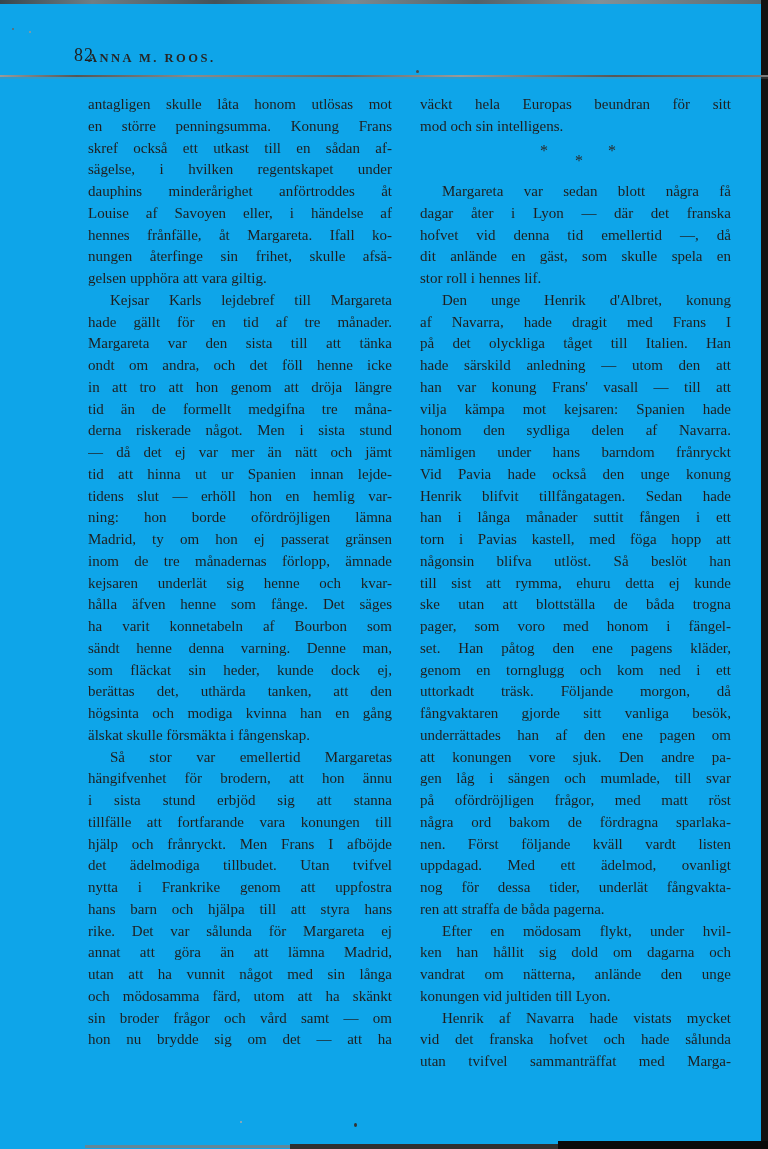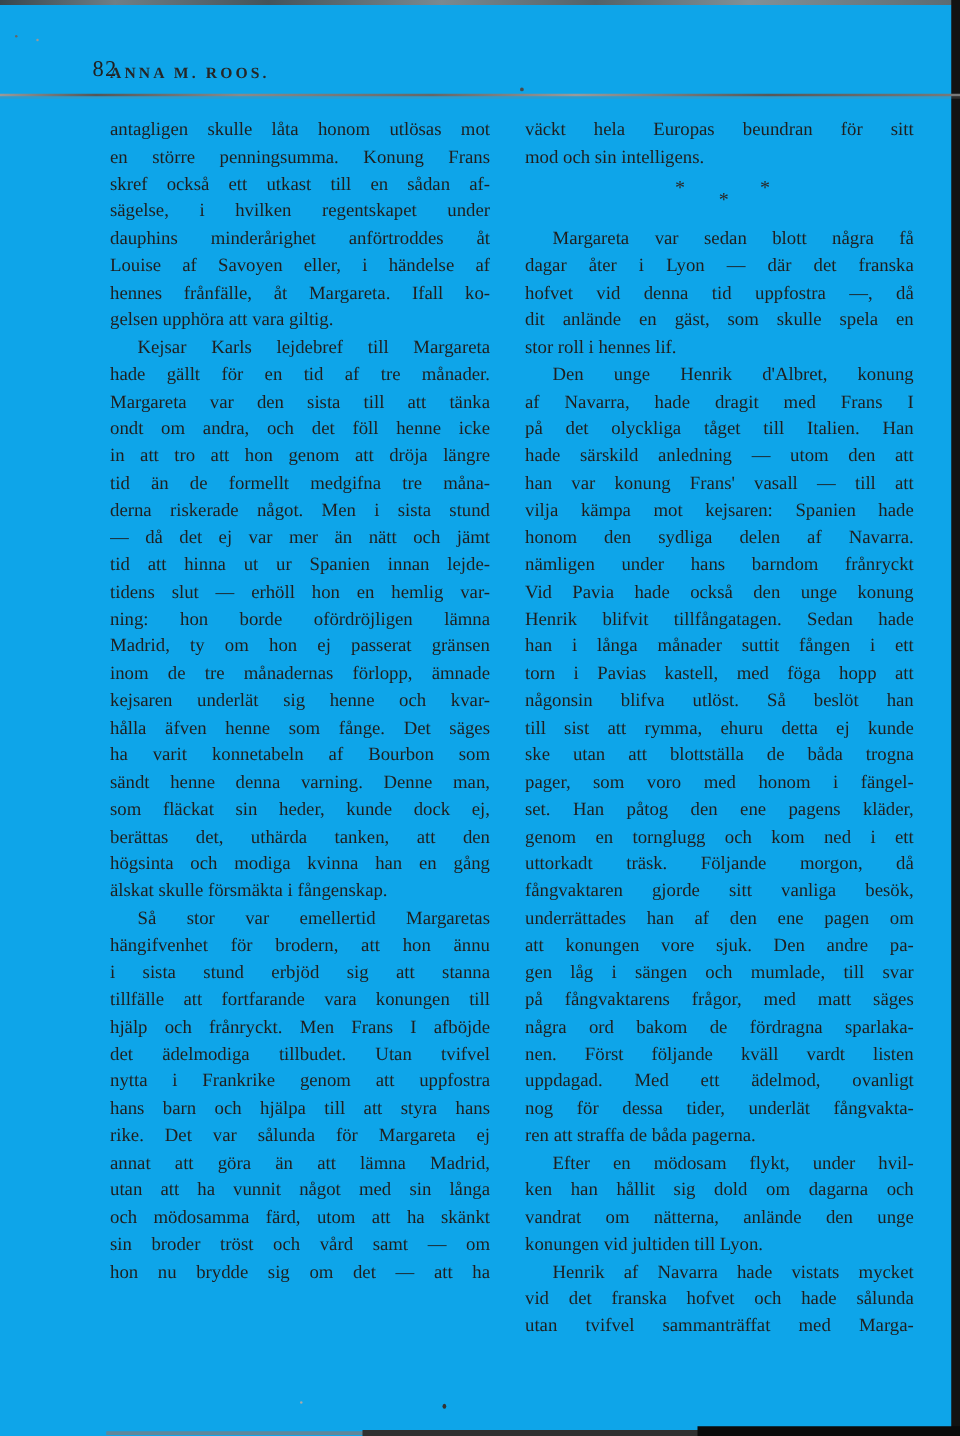--- a/index.html
+++ b/index.html
@@ -63,20 +63,21 @@
 
   <div class="col col-left">
       <div class="para">
         <div class="line">antagligen skulle låta honom utlösas mot</div>
         <div class="line">en större penningsumma. Konung Frans</div>
         <div class="line">skref också ett utkast till en sådan af-</div>
         <div class="line">sägelse, i hvilken regentskapet under</div>
         <div class="line">dauphins minderårighet anförtroddes åt</div>
         <div class="line">Louise af Savoyen eller, i händelse af</div>
         <div class="line">hennes frånfälle, åt Margareta. Ifall ko-</div>
+        <div class="line">nungen återfinge sin frihet, skulle afsä-</div>
         <div class="line lastline">gelsen upphöra att vara giltig.</div>
       </div>
       <div class="para indent">
         <div class="line">Kejsar Karls lejdebref till Margareta</div>
         <div class="line">hade gällt för en tid af tre månader.</div>
         <div class="line">Margareta var den sista till att tänka</div>
         <div class="line">ondt om andra, och det föll henne icke</div>
         <div class="line">in att tro att hon genom att dröja längre</div>
         <div class="line">tid än de formellt medgifna tre måna-</div>
         <div class="line">derna riskerade något. Men i sista stund</div>
@@ -101,38 +102,38 @@
         <div class="line">i sista stund erbjöd sig att stanna</div>
         <div class="line">tillfälle att fortfarande vara konungen till</div>
         <div class="line">hjälp och frånryckt. Men Frans I afböjde</div>
         <div class="line">det ädelmodiga tillbudet. Utan tvifvel</div>
         <div class="line">nytta i Frankrike genom att uppfostra</div>
         <div class="line">hans barn och hjälpa till att styra hans</div>
         <div class="line">rike. Det var sålunda för Margareta ej</div>
         <div class="line">annat att göra än att lämna Madrid,</div>
         <div class="line">utan att ha vunnit något med sin långa</div>
         <div class="line">och mödosamma färd, utom att ha skänkt</div>
-        <div class="line">sin broder tröst och vård samt — om</div>
+        <div class="line">sin broder frågor och vård samt — om</div>
         <div class="line">hon nu brydde sig om det — att ha</div>
       </div>
     </div>
   <div class="col col-right">
       <div class="para">
         <div class="line">väckt hela Europas beundran för sitt</div>
         <div class="line lastline">mod och sin intelligens.</div>
       </div>
       <div class="divider">
         <span class="ast ast-0">*</span>
         <span class="ast ast-1">*</span>
         <span class="ast ast-2">*</span>
       </div>
       <div class="para indent">
         <div class="line">Margareta var sedan blott några få</div>
         <div class="line">dagar åter i Lyon — där det franska</div>
-        <div class="line">hofvet vid denna tid uppfostra —, då</div>
+        <div class="line">hofvet vid denna tid emellertid —, då</div>
         <div class="line">dit anlände en gäst, som skulle spela en</div>
         <div class="line lastline">stor roll i hennes lif.</div>
       </div>
       <div class="para indent">
         <div class="line">Den unge Henrik d'Albret, konung</div>
         <div class="line">af Navarra, hade dragit med Frans I</div>
         <div class="line">på det olyckliga tåget till Italien. Han</div>
         <div class="line">hade särskild anledning — utom den att</div>
         <div class="line">han var konung Frans' vasall — till att</div>
         <div class="line">vilja kämpa mot kejsaren: Spanien hade</div>
@@ -146,21 +147,21 @@
         <div class="line">till sist att rymma, ehuru detta ej kunde</div>
         <div class="line">ske utan att blottställa de båda trogna</div>
         <div class="line">pager, som voro med honom i fängel-</div>
         <div class="line">set. Han påtog den ene pagens kläder,</div>
         <div class="line">genom en tornglugg och kom ned i ett</div>
         <div class="line">uttorkadt träsk. Följande morgon, då</div>
         <div class="line">fångvaktaren gjorde sitt vanliga besök,</div>
         <div class="line">underrättades han af den ene pagen om</div>
         <div class="line">att konungen vore sjuk. Den andre pa-</div>
         <div class="line">gen låg i sängen och mumlade, till svar</div>
-        <div class="line">på fångvaktarens frågor, med matt säges</div>
+        <div class="line">på ofördröjligen frågor, med matt röst</div>
         <div class="line">några ord bakom de fördragna sparlaka-</div>
         <div class="line">nen. Först följande kväll vardt listen</div>
         <div class="line">uppdagad. Med ett ädelmod, ovanligt</div>
         <div class="line">nog för dessa tider, underlät fångvakta-</div>
         <div class="line lastline">ren att straffa de båda pagerna.</div>
       </div>
       <div class="para indent">
         <div class="line">Efter en mödosam flykt, under hvil-</div>
         <div class="line">ken han hållit sig dold om dagarna och</div>
         <div class="line">vandrat om nätterna, anlände den unge</div>

